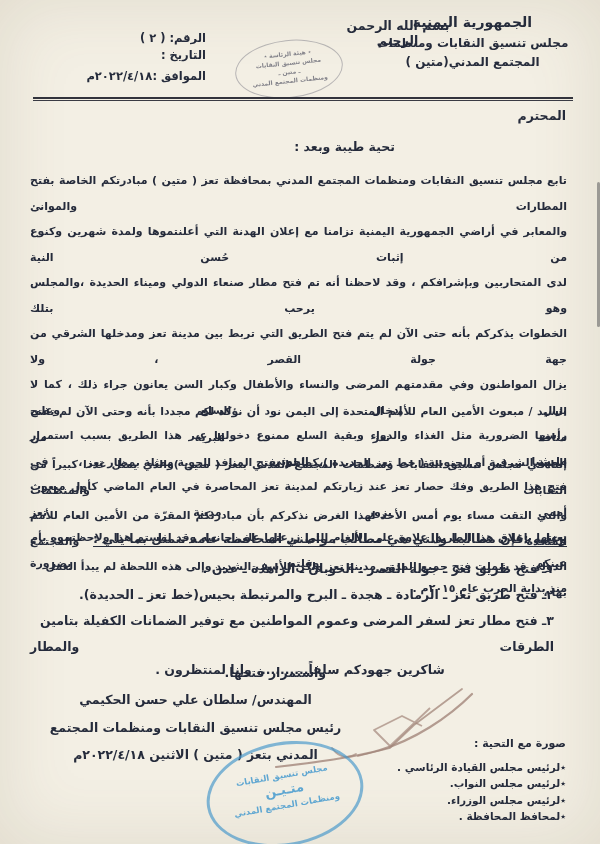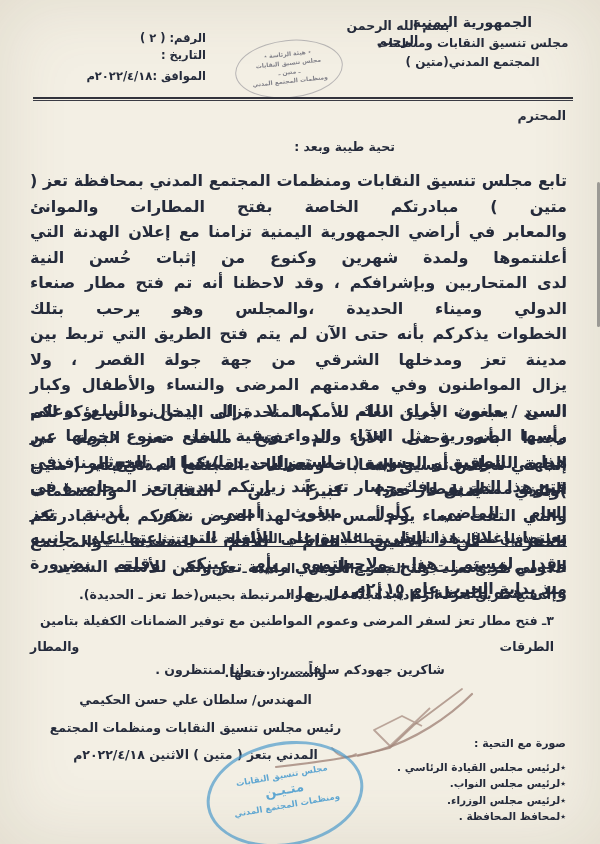--- a/index.html
+++ b/index.html
@@ -28,21 +28,21 @@
     color:var(--seal-gray,#6f6f7a); opacity:.85;
     font-size:6px; font-weight:bold; text-align:center; padding-top:8px; line-height:9px;
   }
   .rule { top:97px; left:33px; right:27px; height:4px;
     border-top:2.2px solid #32333c; border-bottom:1px solid #3a3b44; }
 
   
   .addr { top:108px; left:70px; right:34px; display:flex; justify-content:space-between;
     font-size:12.5px; font-weight:bold; }
   .salute { top:139px; right:205px; font-size:12.5px; font-weight:bold; }
-  .para { left:30px; right:33px; font-size:16px; font-weight:600; line-height:25.5px; }
+  .para { left:30px; right:33px; font-size:11px; font-weight:600; line-height:25.5px; }
   #p1 { top:168px; } #p2 { top:399px; } #p3 { top:452px; }
   .j  { text-align:justify; text-align-last:justify; }
   .jl { text-align:right; }
   .demands-head { top:531px; right:33px; left:33px; font-size:12.5px; font-weight:bold;
     text-align:right; text-decoration:underline; text-underline-offset:3px; }
   .demands { top:556px; right:46px; left:30px; font-size:12.5px; font-weight:bold; line-height:26px; }
   .demand { text-align:right; }
   .d3b { padding-left:0; padding-right:228px; }
   .closing { top:662px; left:150px; width:300px; text-align:center; font-size:12.5px; font-weight:bold; }
   .signature { top:686px; left:48px; width:295px; text-align:center; font-size:12.5px;

